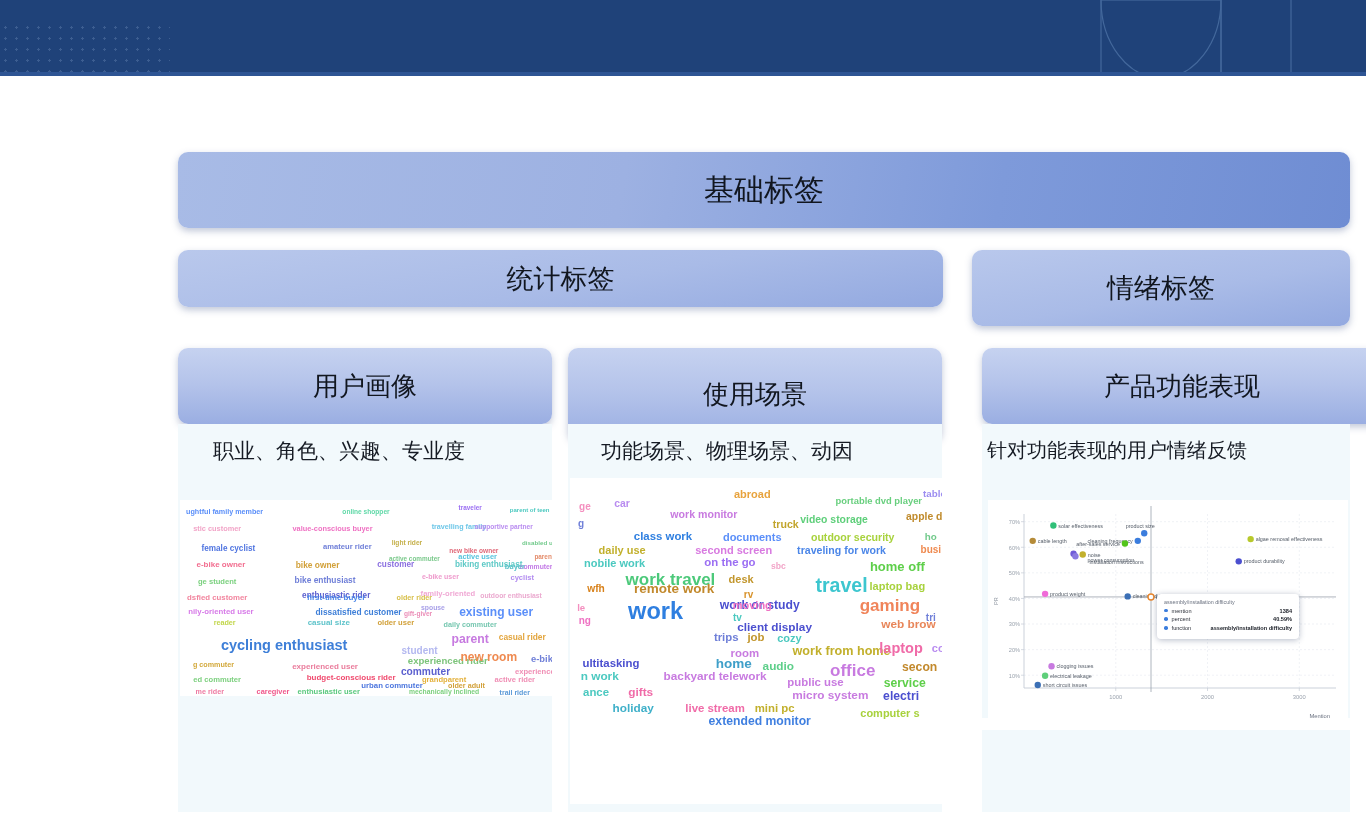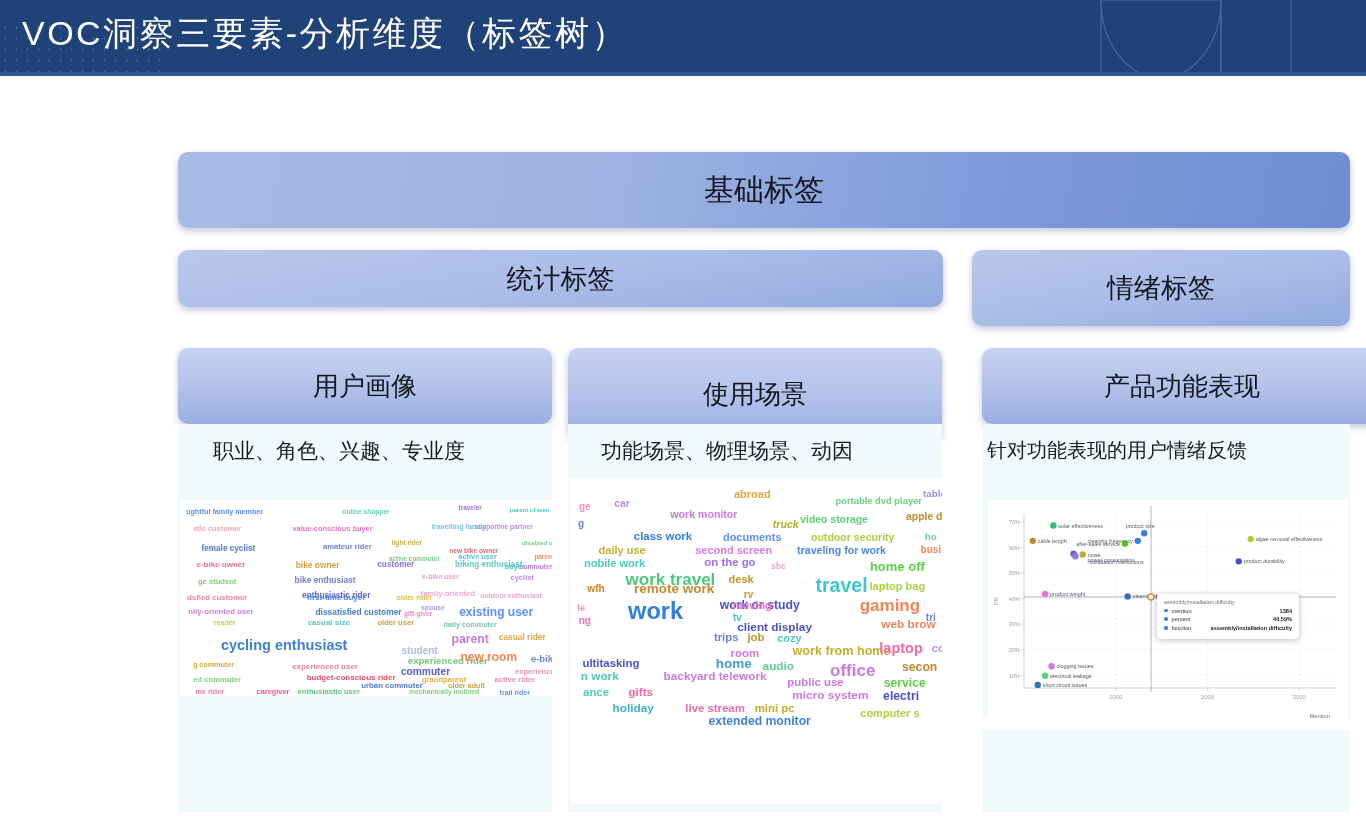--- a/index.html
+++ b/index.html
@@ -100,21 +100,20 @@
       <rect x="40" y="40" width="120" height="78"></rect>
       <line x1="40" y1="118" x2="230" y2="118"></line>
       <line x1="160" y1="0" x2="160" y2="200"></line>
       <path d="M40 40 A 60 78 0 0 0 160 40"></path>
       <path d="M40 196 A 60 78 0 0 1 160 196"></path>
       <path d="M160 118 L 230 175"></path>
       <line x1="230" y1="40" x2="230" y2="200"></line>
       <line x1="40" y1="175" x2="230" y2="175"></line>
     </g>
   </svg>
-  <h1>VOC洞察三要素-分析维度（标签树）</h1>
   <div class="bottomline"></div>
 </div>
 
 <div class="card lvl1" id="card-base">
   <span>基础标签</span>
 </div>
 
 <div class="card lvl2" id="card-stat">
   <span>统计标签</span>
 </div>
@@ -209,21 +208,21 @@
 <div class="cloud" id="cloud-scene">
     <span style="left: 49%; top: 5%; font-size: 11px; color: rgb(232, 163, 61);">abroad</span>
     <span style="left: 83%; top: 7%; font-size: 9.4px; color: rgb(104, 207, 126);">portable dvd player</span>
     <span style="left: 98%; top: 5%; font-size: 9.8px; color: rgb(155, 140, 240);">table</span>
     <span style="left: 4%; top: 9%; font-size: 10px; color: rgb(244, 143, 191);">ge</span>
     <span style="left: 14%; top: 8%; font-size: 10.4px; color: rgb(185, 140, 240);">car</span>
     <span style="left: 36%; top: 11%; font-size: 10.6px; color: rgb(200, 122, 224);">work monitor</span>
     <span style="left: 71%; top: 13%; font-size: 10.4px; color: rgb(94, 207, 122);">video storage</span>
     <span style="left: 96%; top: 12%; font-size: 10.4px; color: rgb(192, 139, 44);">apple de</span>
     <span style="left: 3%; top: 14%; font-size: 10px; color: rgb(111, 127, 216);">g</span>
-    <span style="left: 58%; top: 14%; font-size: 10.6px; color: rgb(194, 165, 44); font-style: italic;">truck</span>
+    <span style="left: 58%; top: 14%; font-size: 10.6px; color: rgb(194, 165, 44);">truck</span>
     <span style="left: 25%; top: 18%; font-size: 11.4px; color: rgb(47, 127, 224);">class work</span>
     <span style="left: 49%; top: 18%; font-size: 11px; color: rgb(91, 143, 249);">documents</span>
     <span style="left: 76%; top: 18%; font-size: 10.6px; color: rgb(168, 210, 61);">outdoor security</span>
     <span style="left: 97%; top: 18%; font-size: 9.8px; color: rgb(112, 201, 138);">ho</span>
     <span style="left: 14%; top: 22%; font-size: 11px; color: rgb(194, 176, 44);">daily use</span>
     <span style="left: 44%; top: 22%; font-size: 11px; color: rgb(216, 122, 224);">second screen</span>
     <span style="left: 73%; top: 22%; font-size: 10.6px; color: rgb(75, 134, 232);">traveling for work</span>
     <span style="left: 97%; top: 22%; font-size: 10px; color: rgb(239, 138, 80);">busi</span>
     <span style="left: 12%; top: 26%; font-size: 11px; color: rgb(76, 201, 192);">nobile work</span>
     <span style="left: 43%; top: 26%; font-size: 11.4px; color: rgb(155, 110, 243);">on the go</span>

